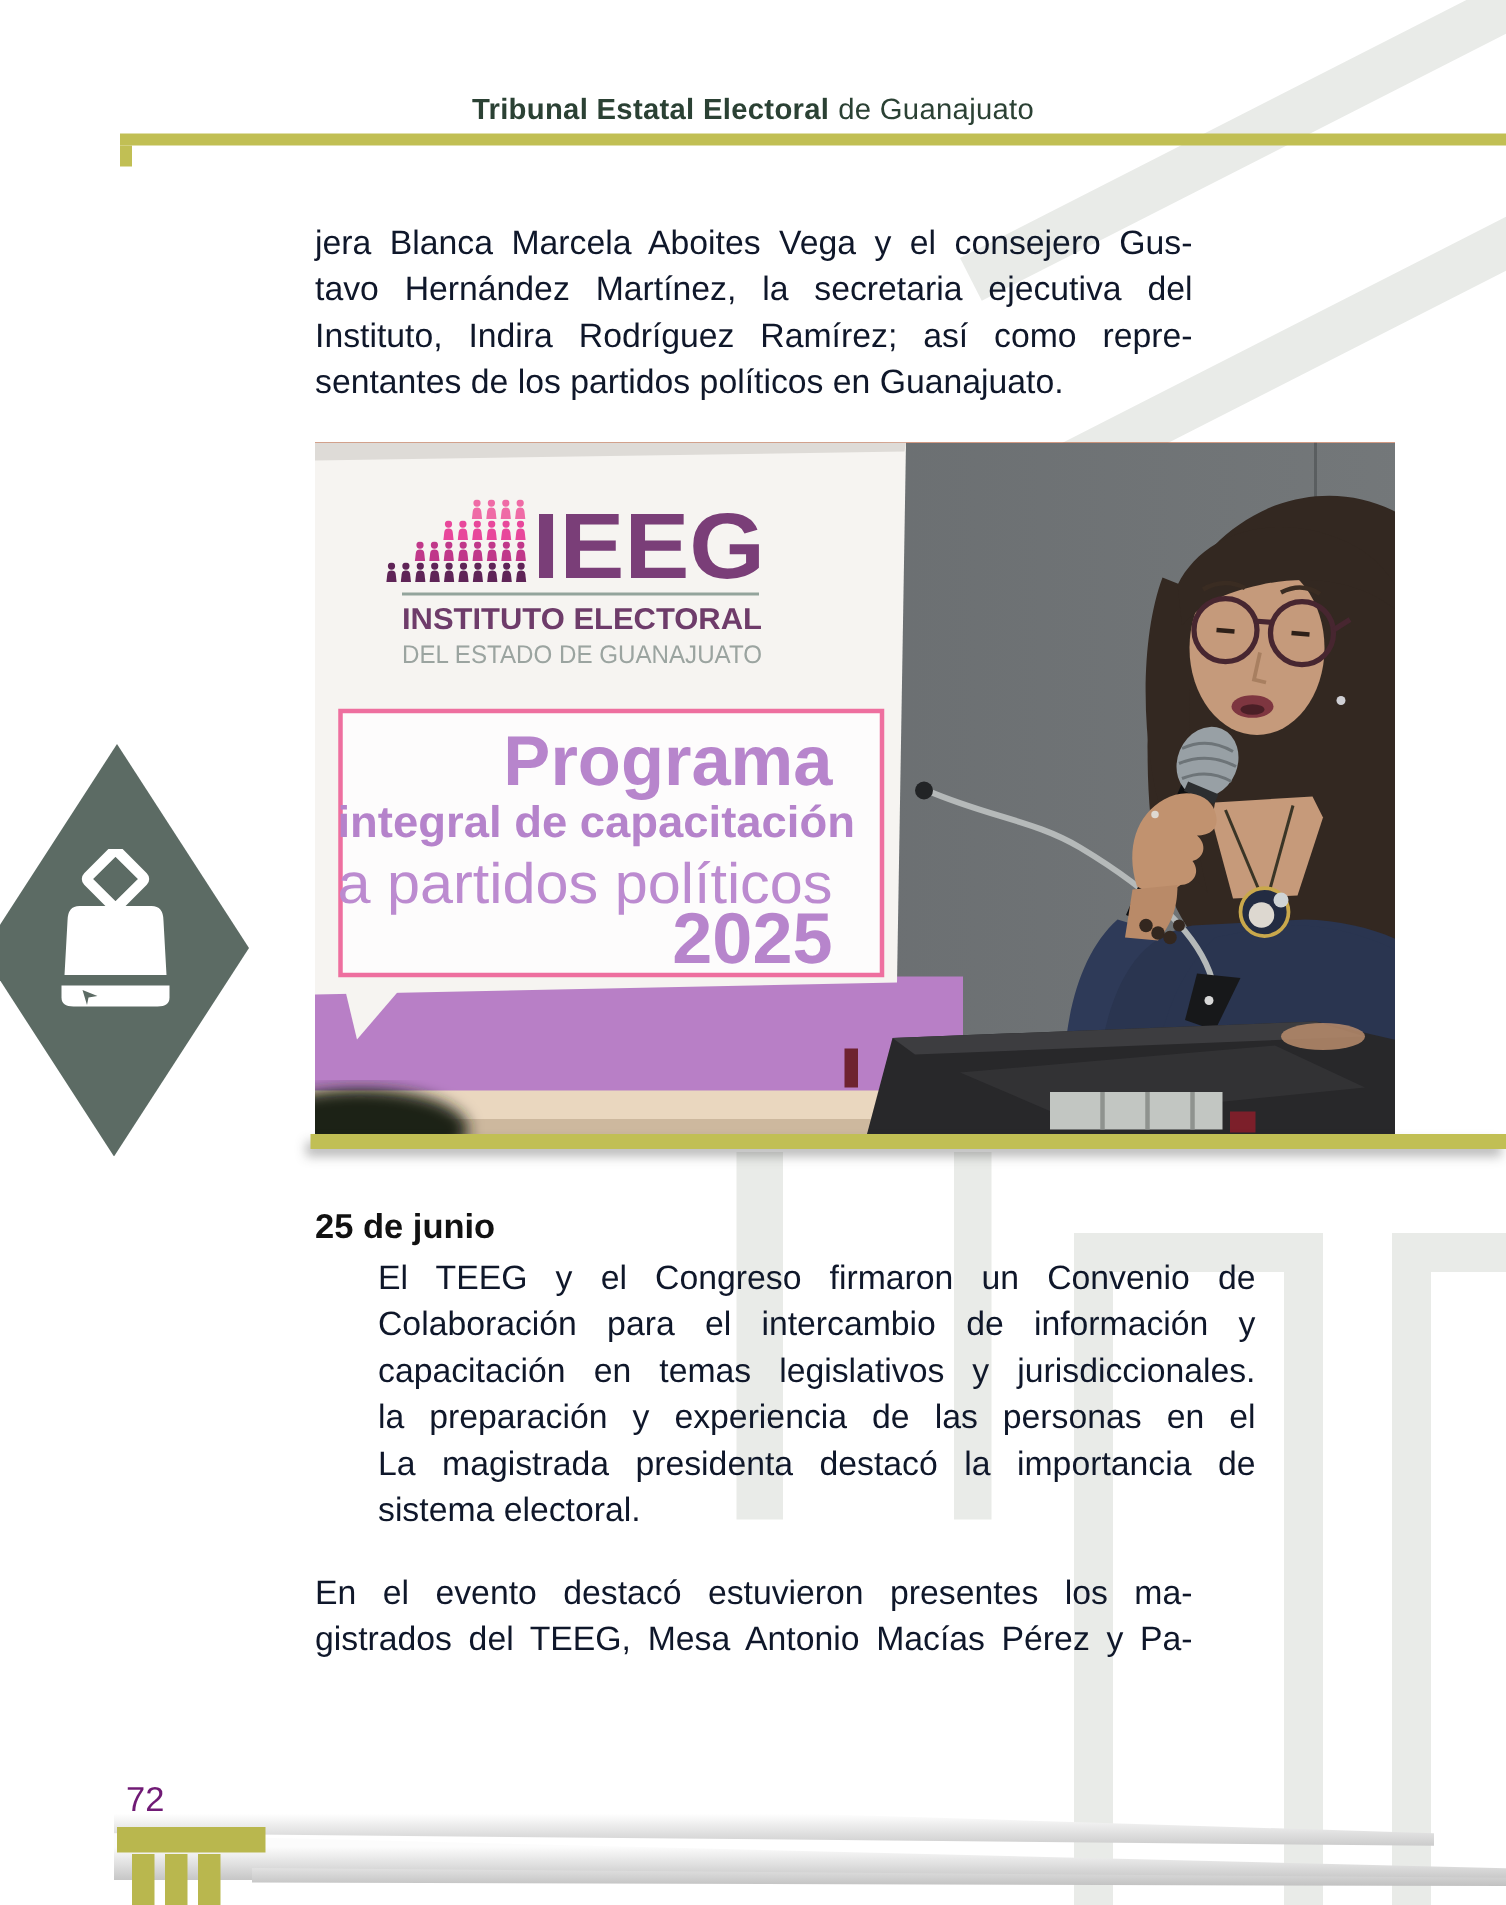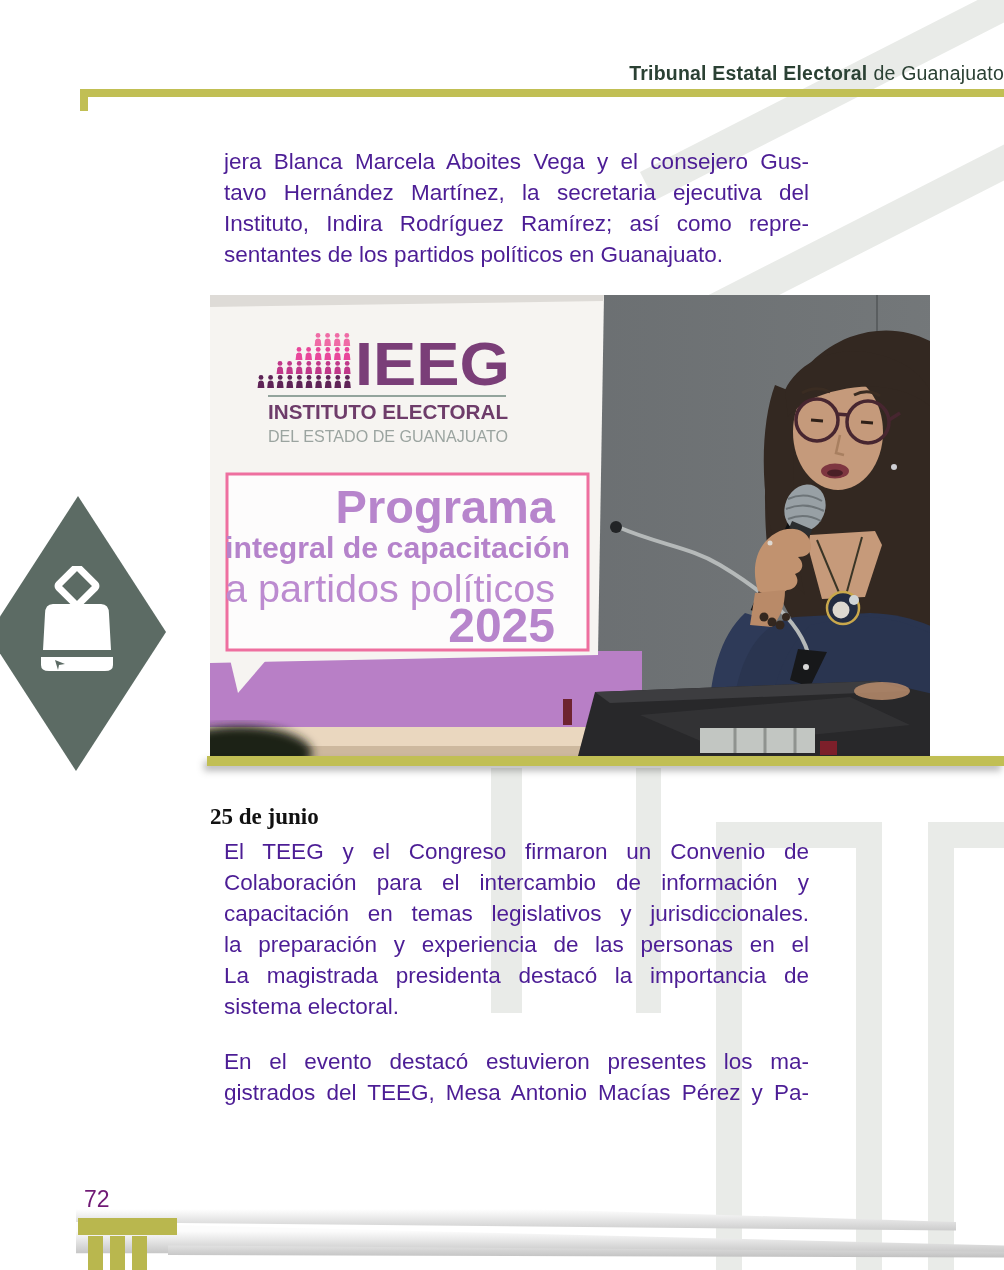--- a/index.html
+++ b/index.html
@@ -4,43 +4,43 @@
 <title>Document</title>
 <style>
   html,body{margin:0;padding:0;background:#ffffff;}
   .page{
     position:relative;width:1004px;height:1270px;overflow:hidden;
     background:#ffffff;font-family:"Liberation Sans",sans-serif;
   }
   
   .page-header{
     position:absolute;left:0;top:58px;width:100%;height:30px;
-    display:flex;justify-content:flex-end;align-items:center;
+    display:flex;justify-content:center;align-items:center;
     font-size:19.5px;color:#2b4134;letter-spacing:.2px;
   }
   .page-header .t-bold{font-weight:bold;margin-right:6px;}
   .rule-top{position:absolute;left:80px;top:89px;width:924px;height:8px;background:#c1bf54;}
   .rule-top-tick{position:absolute;left:80px;top:97px;width:8px;height:14px;background:#c1bf54;}
   
   .stripe{position:absolute;width:520px;height:32px;background:#e9ebe8;transform-origin:0 0;transform:rotate(-27deg);}
   .stripe.a{left:640px;top:172px;}
   .stripe.b{left:640px;top:330px;}
   .wm-frame{position:absolute;box-sizing:border-box;border:26px solid #e9ebe8;border-bottom:none;}
   .wm-frame.fa{left:716px;top:822px;width:166px;height:448px;}
   .wm-frame.fb{left:928px;top:822px;width:150px;height:448px;}
   .wm-bar{position:absolute;background:#e9ebe8;}
   .wm-bar.v1{left:491px;top:768px;width:31px;height:245px;}
   .wm-bar.v2{left:636px;top:768px;width:25px;height:245px;}
   
-  .textblock{position:absolute;left:224px;width:585px;font-size:22.5px;line-height:31px;color:#4c1d95;}
+  .textblock{position:absolute;left:210px;width:585px;font-size:22.5px;line-height:31px;color:#0f172a;}
   .jline{text-align:justify;text-align-last:justify;}
   .jline.jlast{text-align-last:left;}
   .intro{top:146px;}
-  .sec-heading{position:absolute;left:210px;top:804px;font-size:23px;font-weight:bold;color:#111;font-family:Liberation Serif, serif;}
-  .p1{top:836px;}
+  .sec-heading{position:absolute;left:210px;top:804px;font-size:23px;font-weight:bold;color:#111;}
+  .p1{top:836px;margin-left:42px;}
   .p2{top:1046px;}
   
   .photo{position:absolute;left:210px;top:295px;width:720px;height:461px;overflow:hidden;background:#c2410c;}
   .photo-underline{position:absolute;left:207px;top:756px;width:797px;height:10px;background:#c1bf54;box-shadow:-3px 5px 7px rgba(60,60,60,.35);}
   
   .diamond{position:absolute;left:-12px;top:496px;width:178px;height:275px;background:#5c6b64;
     -webkit-clip-path:polygon(90px 0,178px 136px,88px 275px,0 139px);
     clip-path:polygon(90px 0,178px 136px,88px 275px,0 139px);}
   .diamond-icon{position:absolute;left:29px;top:566px;width:96px;height:116px;}
   

